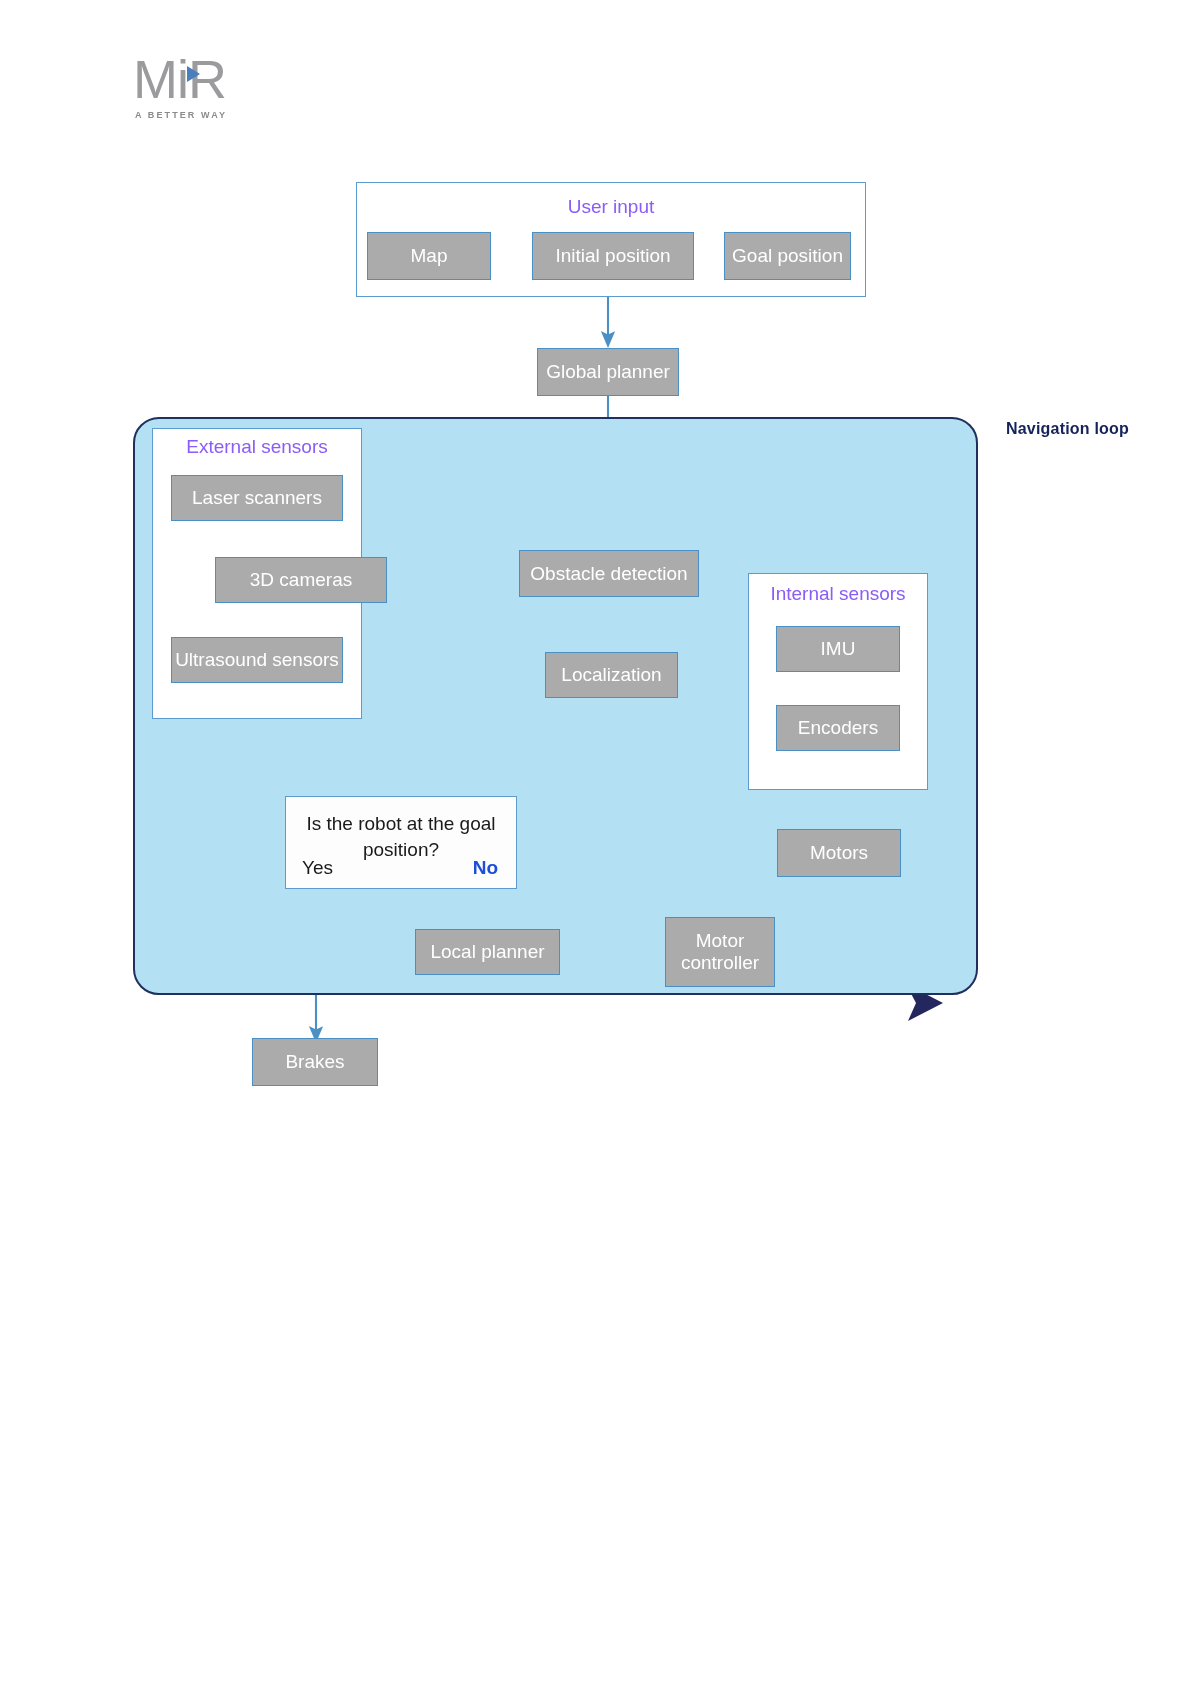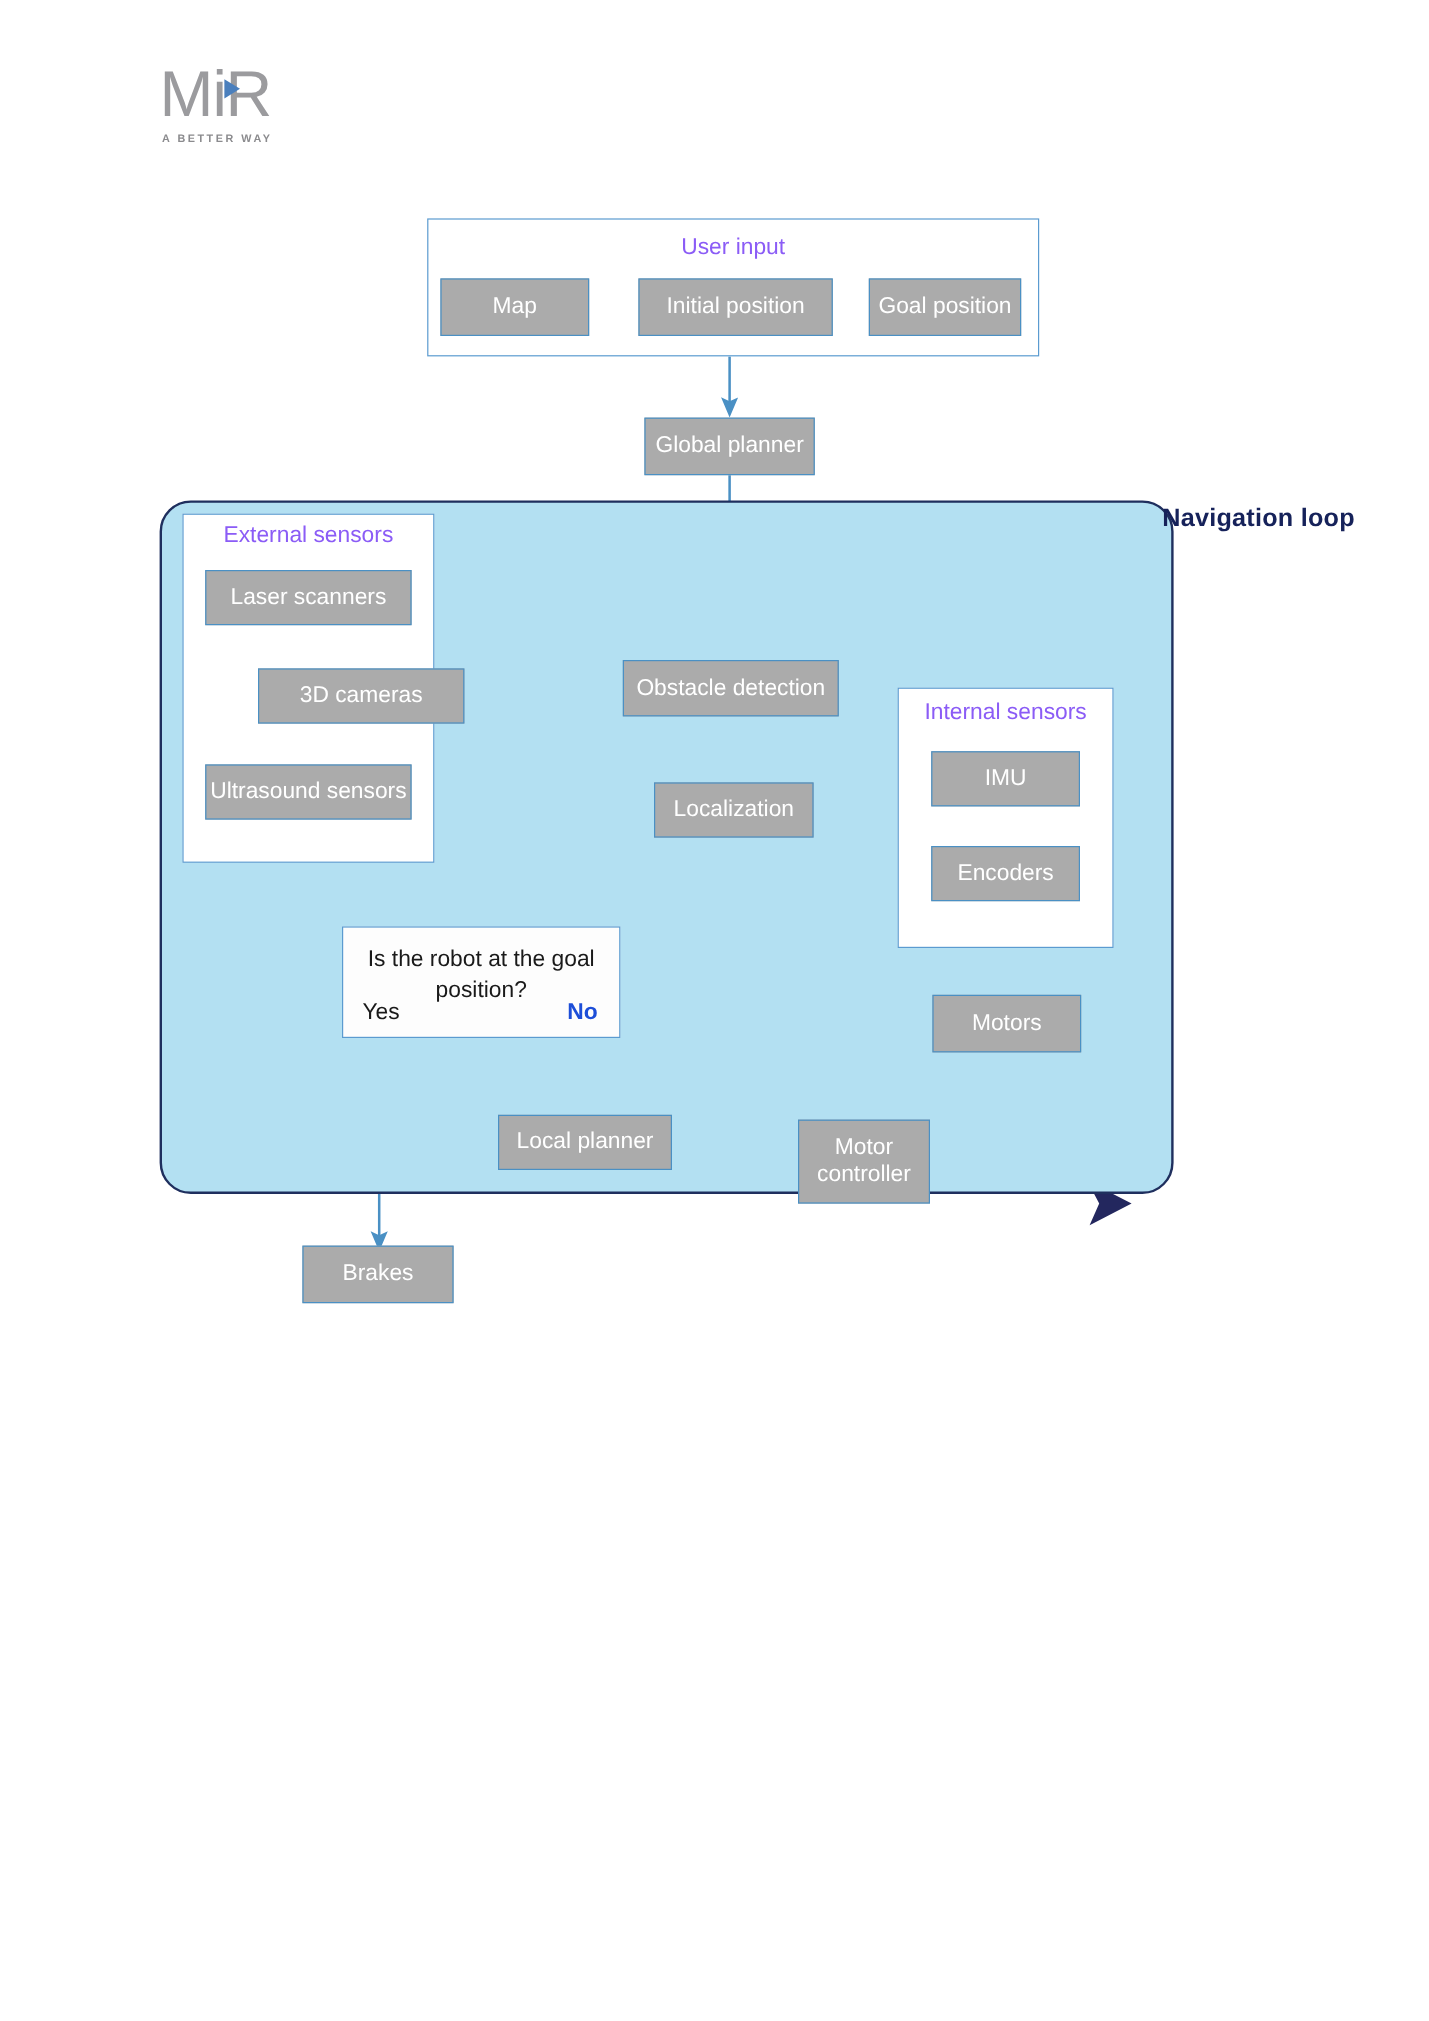--- a/index.html
+++ b/index.html
@@ -18,21 +18,21 @@
 
   .gray-box{background:#ababab;border:1.6px solid #4a90c4;color:#ffffff;font-size:19px;line-height:22px;}
 
   .white-group{background:#ffffff;border:1.6px solid #5b9bd0;}
 
   .group-title{position:absolute;width:100%;text-align:center;color:#8b5cf6;font-size:19px;}
 
   
   #nav-loop{position:absolute;left:133px;top:417px;width:845px;height:578px;
     background:#b3e0f2;border:2.2px solid #1f2f5e;border-radius:26px;box-sizing:border-box;}
-  #nav-loop-title{position:absolute;right:62px;top:420px;color:#16225a;font-size:21px;font-weight:700;letter-spacing:0.2px;}
+  #nav-loop-title{position:absolute;right:62px;top:420px;color:#16225a;font-size:16px;font-weight:700;letter-spacing:0.2px;}
 
   
   svg.arrows{position:absolute;left:0;top:0;width:1191px;height:1684px;pointer-events:none;}
 
   .decision{position:absolute;box-sizing:border-box;background:#fdfdfd;border:1.6px solid #5b9bd0;}
   .decision-q{position:absolute;left:0;right:0;top:14px;text-align:center;font-size:19px;color:#1a1a1a;line-height:26px;}
   .decision-yes{position:absolute;left:16px;bottom:9px;font-size:19px;color:#1a1a1a;}
   .decision-no{position:absolute;right:18px;bottom:9px;font-size:19px;color:#1d4ed8;font-weight:bold;}
 </style>
 </head>
@@ -129,34 +129,34 @@
   </div>
 
   <div class="node gray-box" style="left:519px;top:550px;width:180px;height:47px;">
     <span>Obstacle detection</span>
   </div>
 
   <div class="node gray-box" style="left:545px;top:652px;width:133px;height:46px;">
     <span>Localization</span>
   </div>
 
-  <div class="decision" style="left:285px;top:772px;width:232px;height:93px;">
+  <div class="decision" style="left:285px;top:796px;width:232px;height:93px;">
     <div class="decision-q">
       <span>Is the robot at the goal</span><br>
       <span>position?</span>
     </div>
     <div class="decision-yes">Yes</div>
     <div class="decision-no">No</div>
   </div>
 
   <div class="node gray-box" style="left:415px;top:929px;width:145px;height:46px;">
     <span>Local planner</span>
   </div>
 
-  <div class="node gray-box" style="left:665px;top:917px;width:110px;height:70px;flex-direction:column;margin-top:16px;">
+  <div class="node gray-box" style="left:665px;top:917px;width:110px;height:70px;flex-direction:column;">
     <span>Motor</span>
     <span>controller</span>
   </div>
 
   <div class="node gray-box" style="left:777px;top:829px;width:124px;height:48px;">
     <span>Motors</span>
   </div>
 
   <div class="node gray-box" style="left:252px;top:1038px;width:126px;height:48px;">
     <span>Brakes</span>

